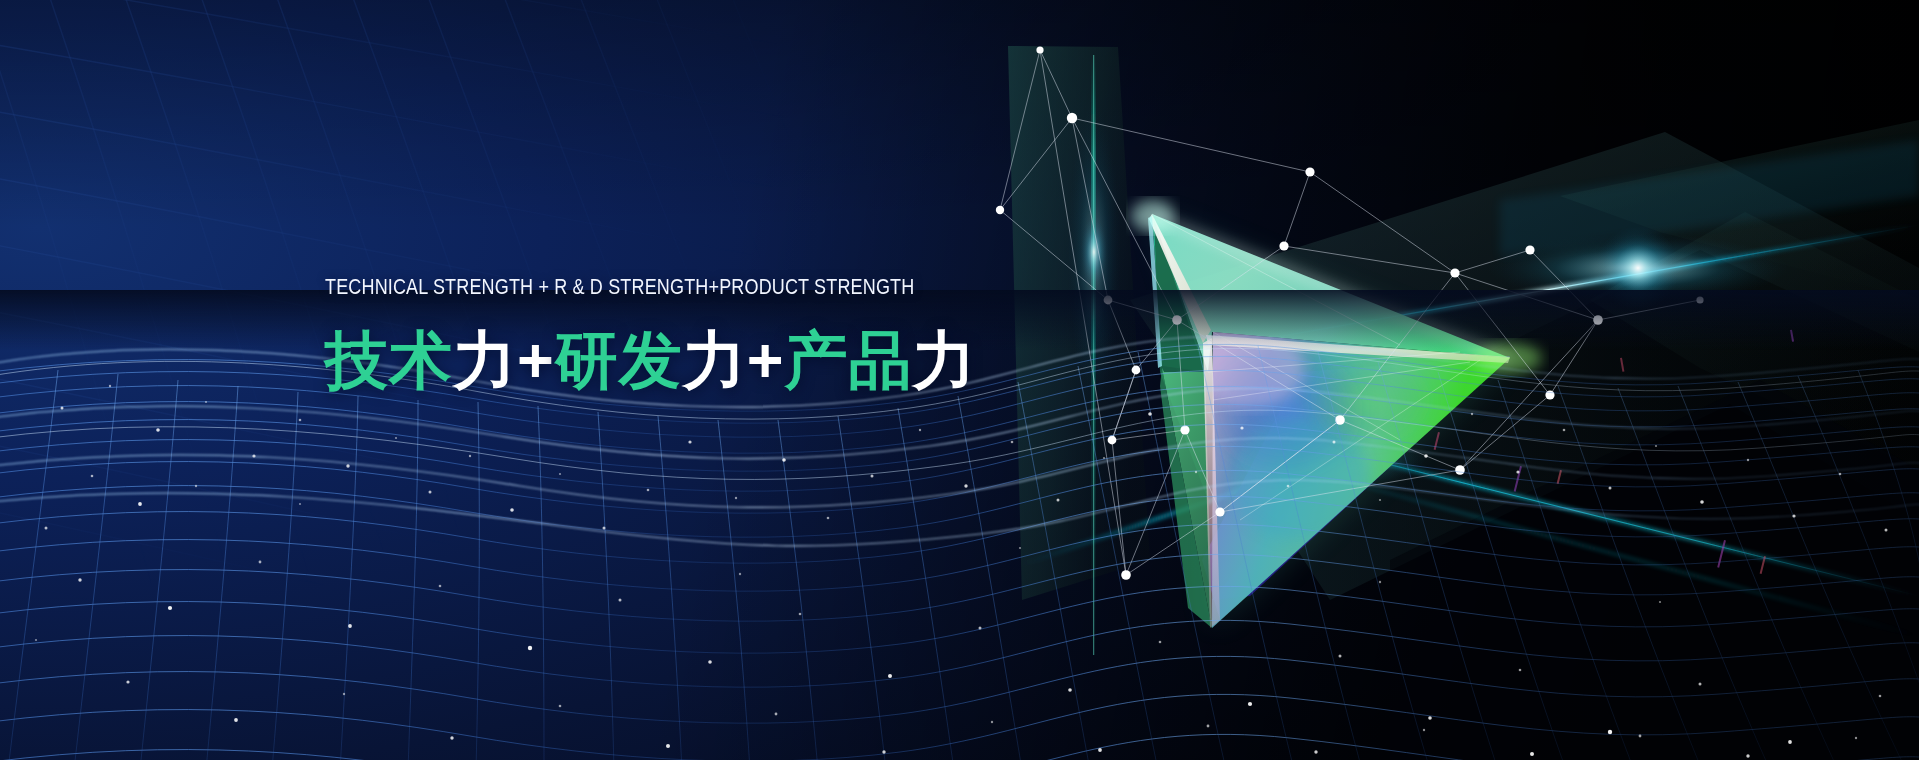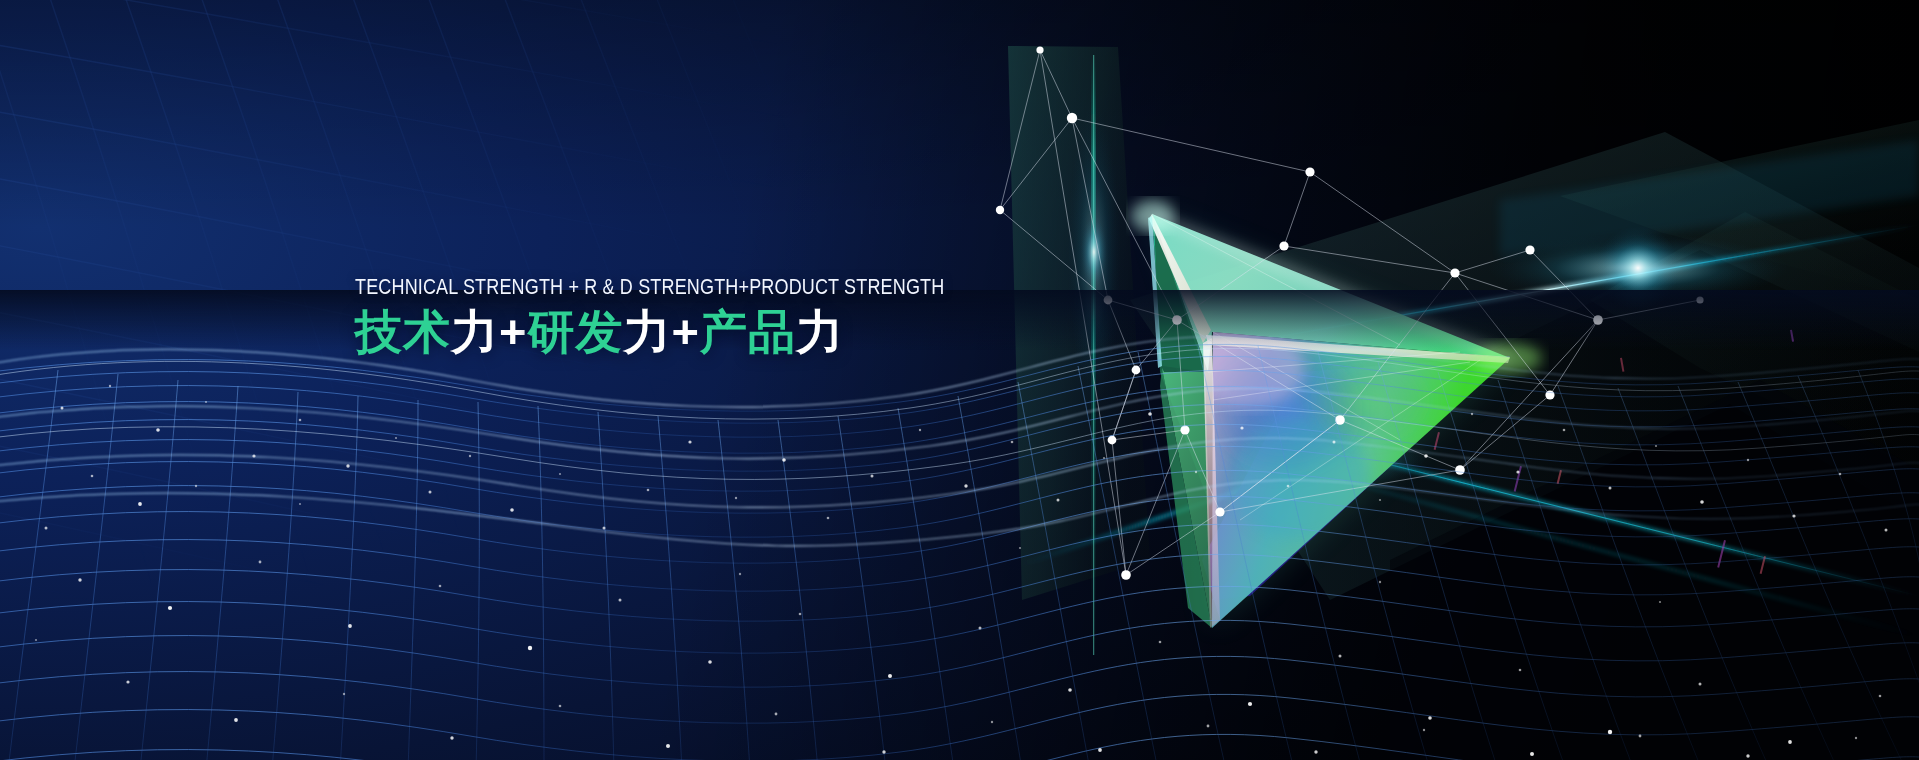--- a/index.html
+++ b/index.html
@@ -52,38 +52,38 @@
 
   
   .wave{position:absolute; left:0; bottom:0; width:1919px; height:470px;}
 
   
   .particles{position:absolute; left:0; bottom:0; width:1919px; height:470px;}
 
   
   #textblock{
     position:absolute;
-    left:355px; top:275px;
+    left:325px; top:275px;
     width:720px;
     z-index:40;
   }
   #eyebrow{
     font-size:22.5px;
     letter-spacing:.2px;
     color:#f2f6ff;
     font-weight:400;
     white-space:nowrap;
     transform:scaleX(.80);
     transform-origin:left center;
     line-height:1.05;
     text-shadow:0 0 10px rgba(10,24,60,.8);
   }
   #headline{
-    margin-top:5px;
-    font-size:47px;
+    margin-top:24px;
+    font-size:63px;
     font-weight:700;
     line-height:1.18;
     letter-spacing:1px;
     white-space:nowrap;
     text-shadow:0 2px 14px rgba(0,10,35,.75);
   }
   .g{color:#2ed194;}
   .w{color:#ffffff;}
 </style>
 </head>

